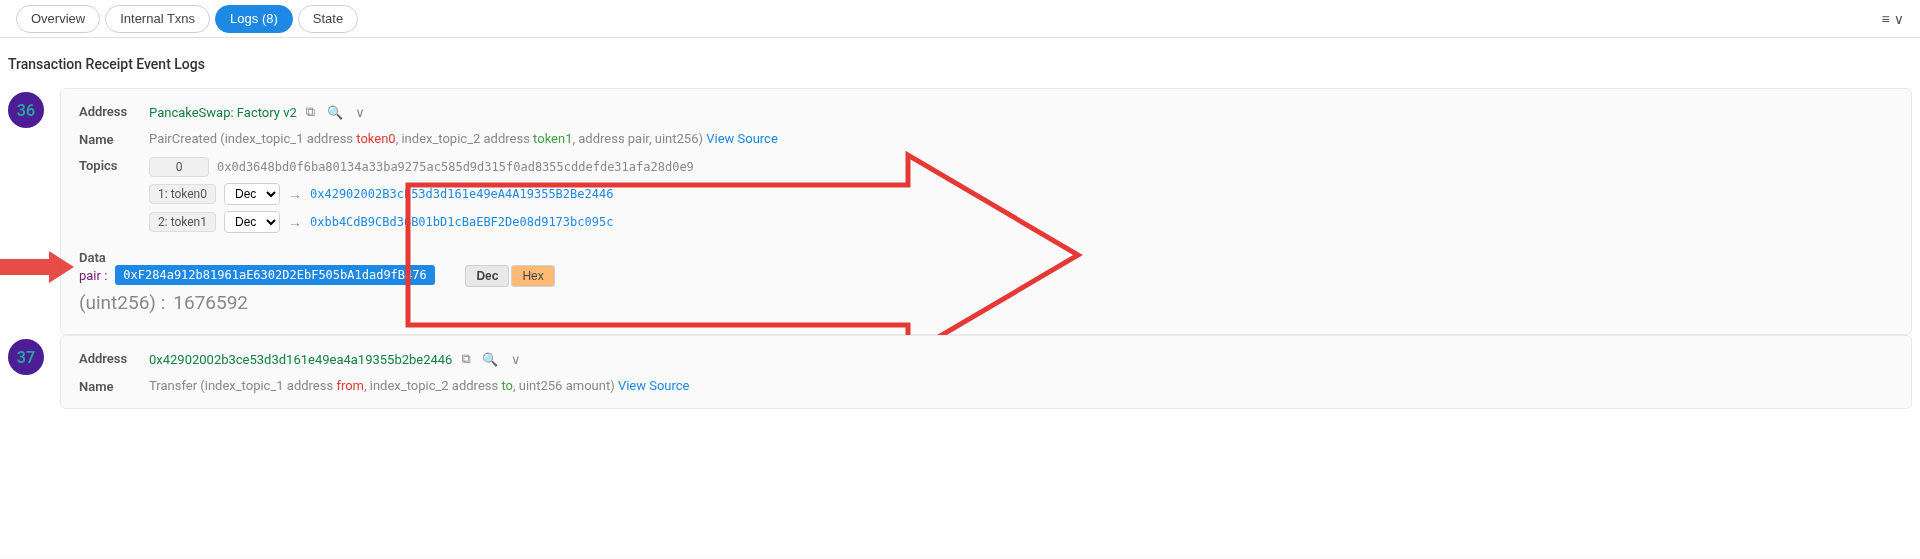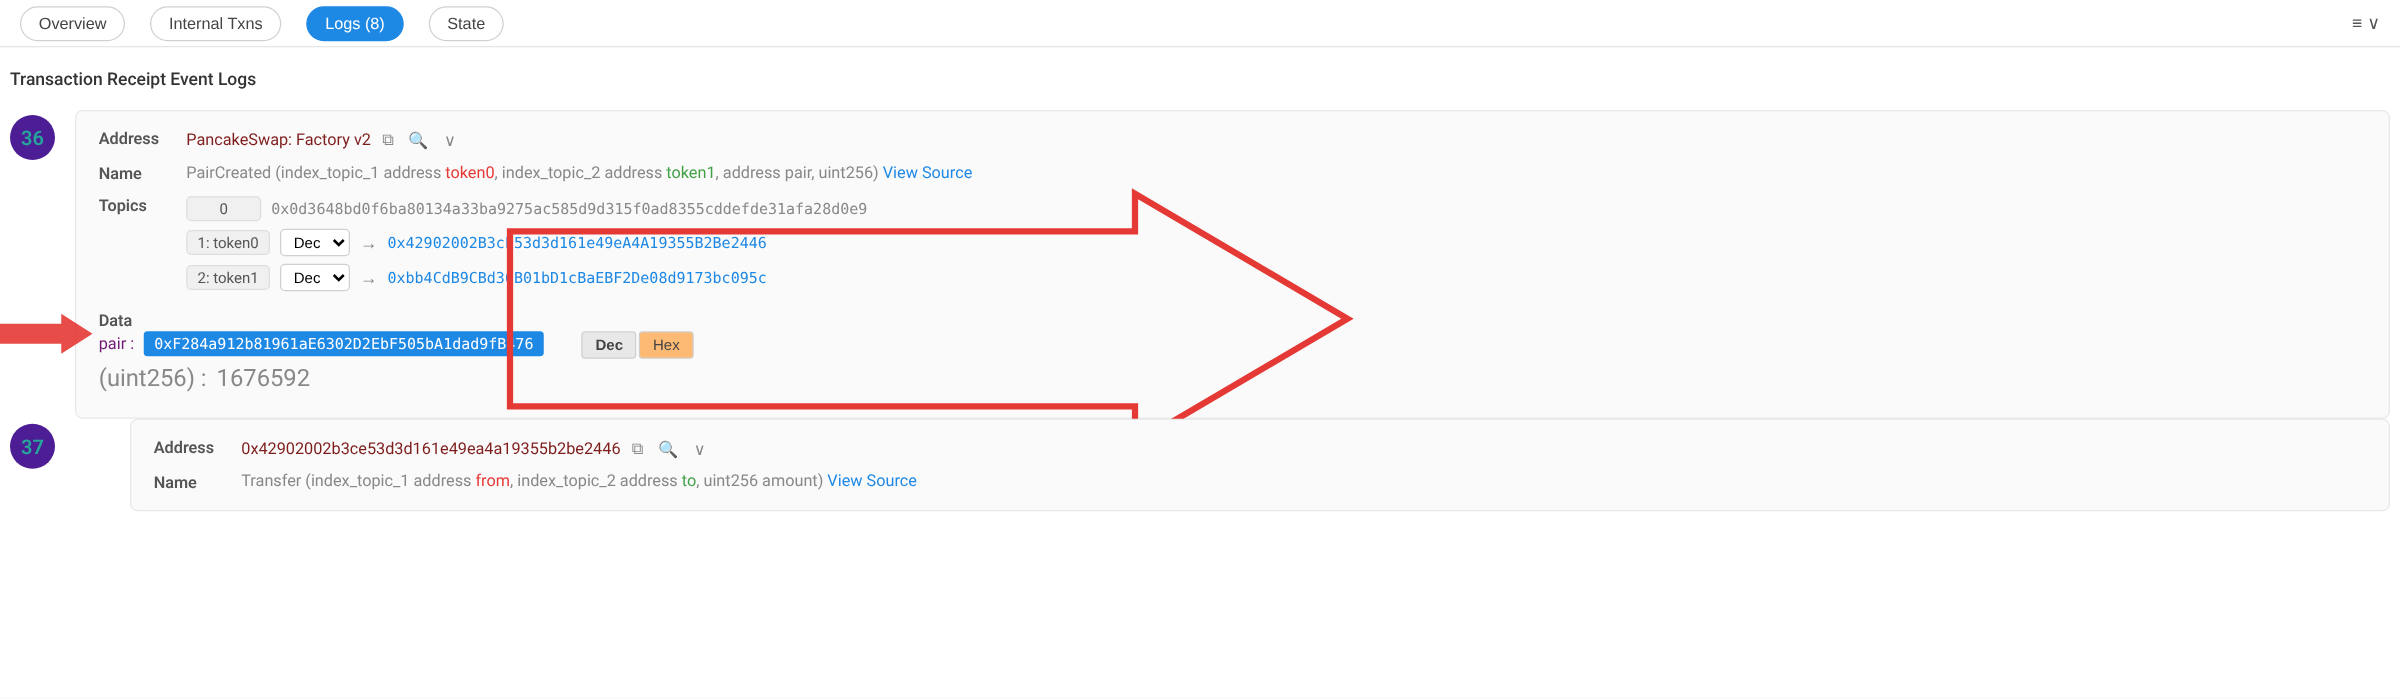--- a/index.html
+++ b/index.html
@@ -16,21 +16,21 @@
       background: #fff;
       border-bottom: 1px solid #e0e0e0;
       padding: 0 16px;
       height: 38px;
       justify-content: space-between;
     }
 
     .tabs-left {
       display: flex;
       align-items: center;
-      gap: 20px;
+      gap: 5px;
     }
 
     .tab-btn {
       padding: 5px 14px;
       border-radius: 20px;
       border: 1px solid #d0d0d0;
       background: #fff;
       cursor: pointer;
       font-size: 13px;
       color: #444;
@@ -115,21 +115,21 @@
       flex-shrink: 0;
       padding-top: 1px;
     }
 
     .log-value {
       flex: 1;
       color: #333;
     }
 
     .link-blue {
-      color: #7f1d1d;
+      color: #15803d;
       text-decoration: none;
     }
 
     .address-actions {
       display: flex;
       align-items: center;
       gap: 6px;
       margin-left: 6px;
     }
 
@@ -380,21 +380,21 @@
       </div>
     </div>
 
     <div style="position:relative; margin-top:-180px; margin-bottom:180px; pointer-events:none; left:0; width:100%; height:0;">
       <svg style="position:absolute; left:200px; top:-20px; overflow:visible;" width="900" height="200">
 
         <polygon points="200,30 700,30 700,0 870,100 700,200 700,170 200,170" fill="none" stroke="#e53935" stroke-width="5"></polygon>
       </svg>
     </div>
 
-    <div class="log-entry" style="margin-top:8px;gap:44px;">
+    <div class="log-entry" style="margin-top:8px;">
       <div class="log-index-badge">37</div>
       <div class="log-body">
 
         <div class="log-row">
           <div class="log-label">Address</div>
           <div class="log-value address-row-inner">
             <a class="link-blue">0x42902002b3ce53d3d161e49ea4a19355b2be2446</a>
             <div class="address-actions">
               <button class="icon-btn" title="Copy">⧉</button>
               <button class="icon-btn">🔍</button>

